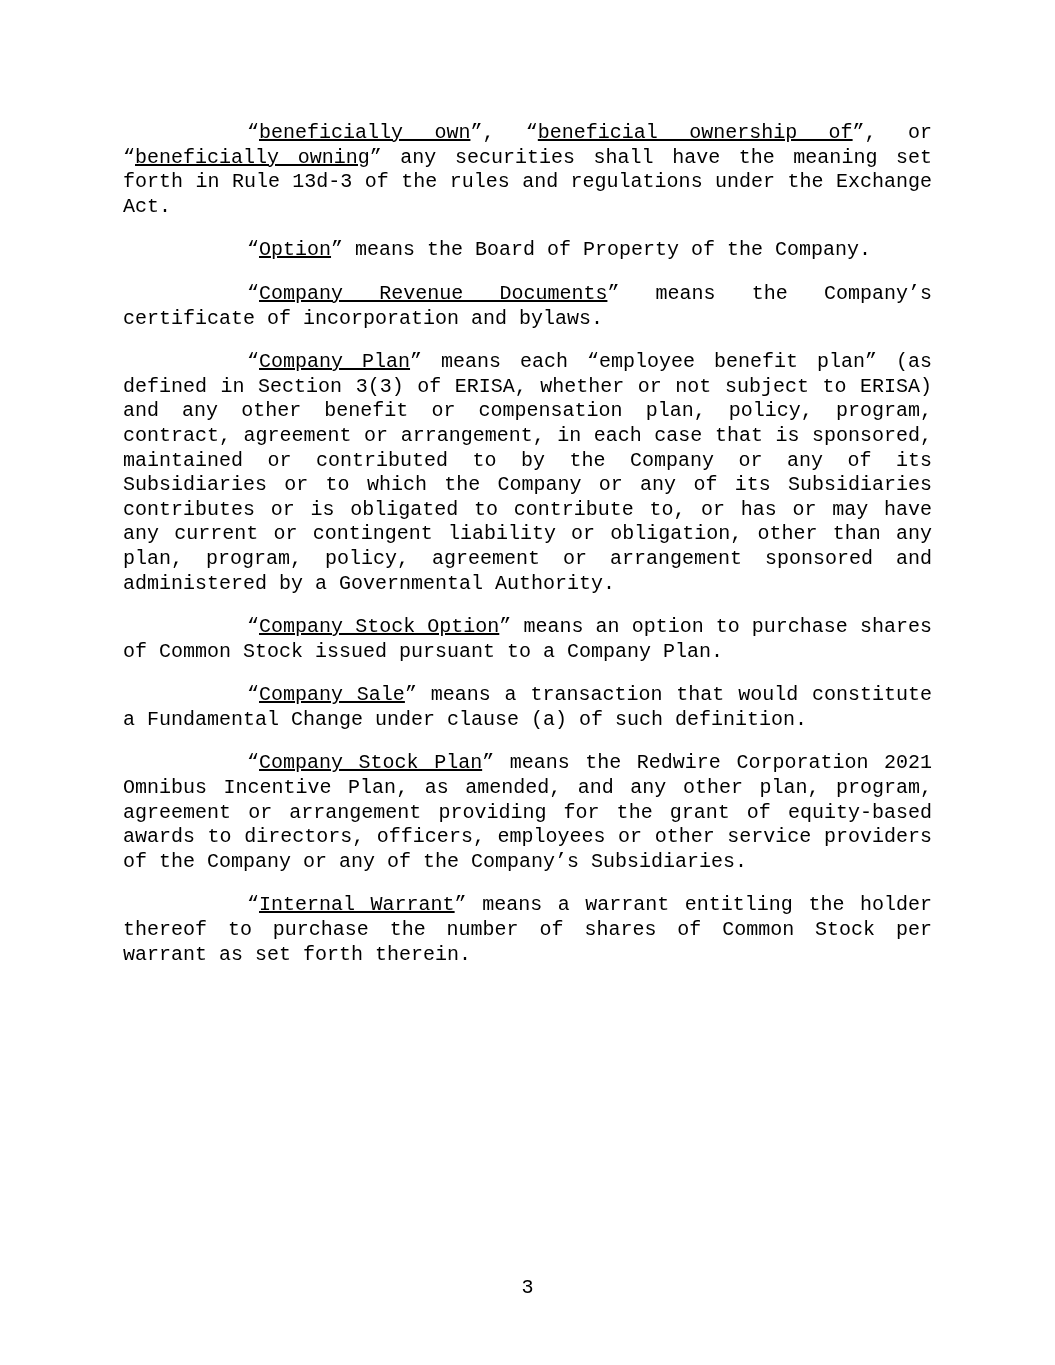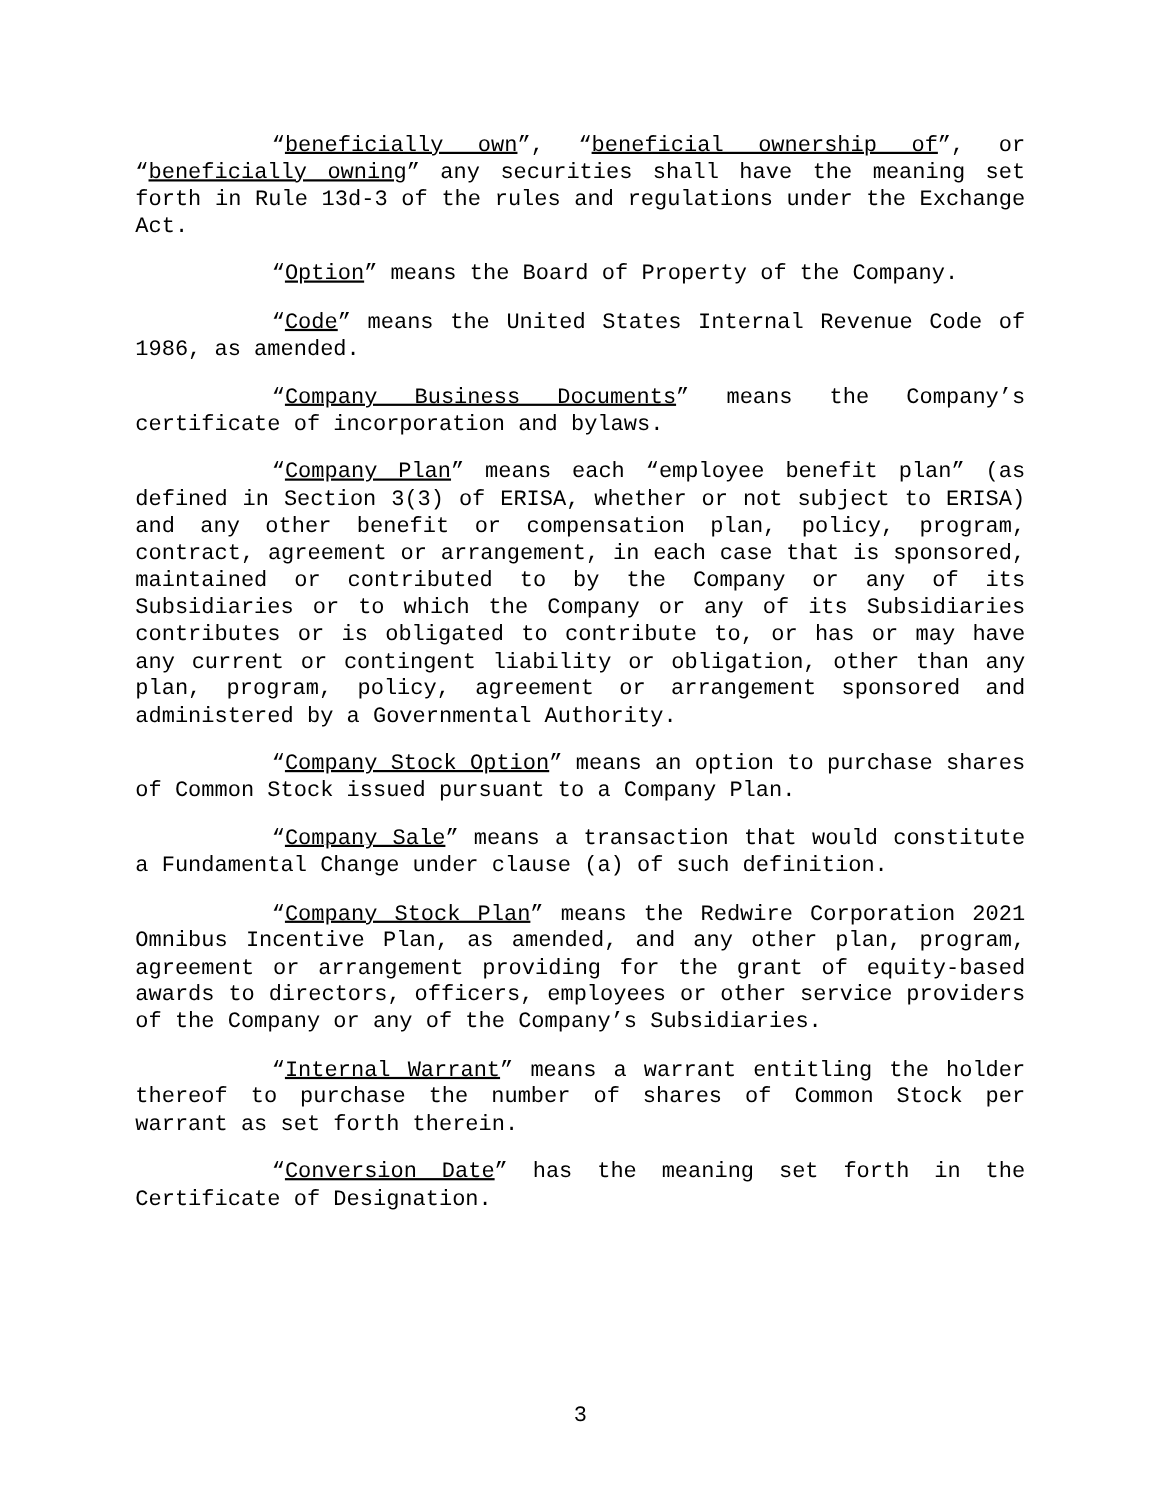--- a/index.html
+++ b/index.html
@@ -41,23 +41,21 @@
     line-height: 24.6px;
   }
 </style>
 </head>
 <body>
 
 <div class="page">
   <div class="content" id="paragraphs-container">
       <p class="para"><span>“</span><span class="term">beneficially own</span><span>”, “</span><span class="term">beneficial ownership of</span><span>”, or “</span><span class="term">beneficially owning</span><span>” any securities shall have the meaning set forth in Rule 13d-3 of the rules and regulations under the Exchange Act.</span></p>
       <p class="para"><span>“</span><span class="term">Option</span><span>” means the Board of Property of the Company.</span></p>
-      <p class="para"><span>“</span><span class="term">Code</span><span>” means the United States Internal Revenue Code of 1986, as amended.</span></p>
-      <p class="para"><span>“</span><span class="term">Company Business Documents</span><span>” means the Company’s certificate of incorporation and bylaws.</span></p>
+      <p class="para"><span>“</span><span class="term">Company Revenue Documents</span><span>” means the Company’s certificate of incorporation and bylaws.</span></p>
       <p class="para"><span>“</span><span class="term">Company Plan</span><span>” means each “employee benefit plan” (as defined in Section 3(3) of ERISA, whether or not subject to ERISA) and any other benefit or compensation plan, policy, program, contract, agreement or arrangement, in each case that is sponsored, maintained or contributed to by the Company or any of its Subsidiaries or to which the Company or any of its Subsidiaries contributes or is obligated to contribute to, or has or may have any current or contingent liability or obligation, other than any plan, program, policy, agreement or arrangement sponsored and administered by a Governmental Authority.</span></p>
       <p class="para"><span>“</span><span class="term">Company Stock Option</span><span>” means an option to purchase shares of Common Stock issued pursuant to a Company Plan.</span></p>
       <p class="para"><span>“</span><span class="term">Company Sale</span><span>” means a transaction that would constitute a Fundamental Change under clause (a) of such definition.</span></p>
       <p class="para"><span>“</span><span class="term">Company Stock Plan</span><span>” means the Redwire Corporation 2021 Omnibus Incentive Plan, as amended, and any other plan, program, agreement or arrangement providing for the grant of equity-based awards to directors, officers, employees or other service providers of the Company or any of the Company’s Subsidiaries.</span></p>
       <p class="para"><span> “</span><span class="term">Internal Warrant</span><span>” means a warrant entitling the holder thereof to purchase the number of shares of Common Stock per warrant as set forth therein.</span></p>
-      <p class="para"><span>“</span><span class="term">Conversion Date</span><span>” has the meaning set forth in the Certificate of Designation.</span></p>
     </div>
   <div class="page-number">3</div>
 </div>
 
 </body></html>

